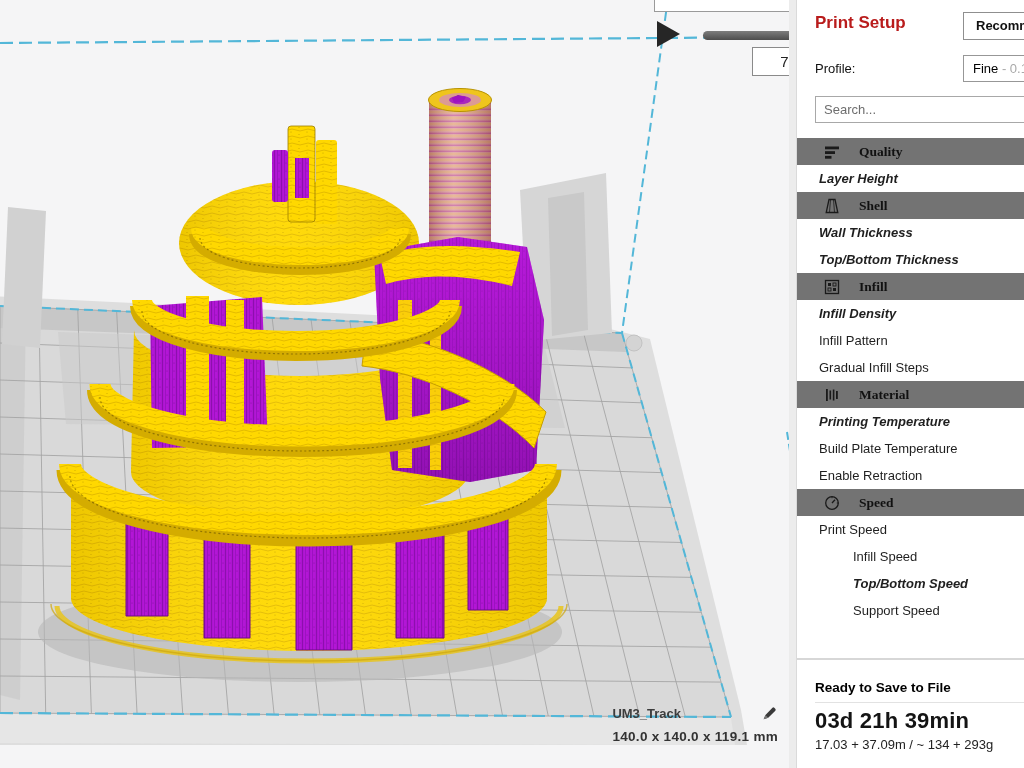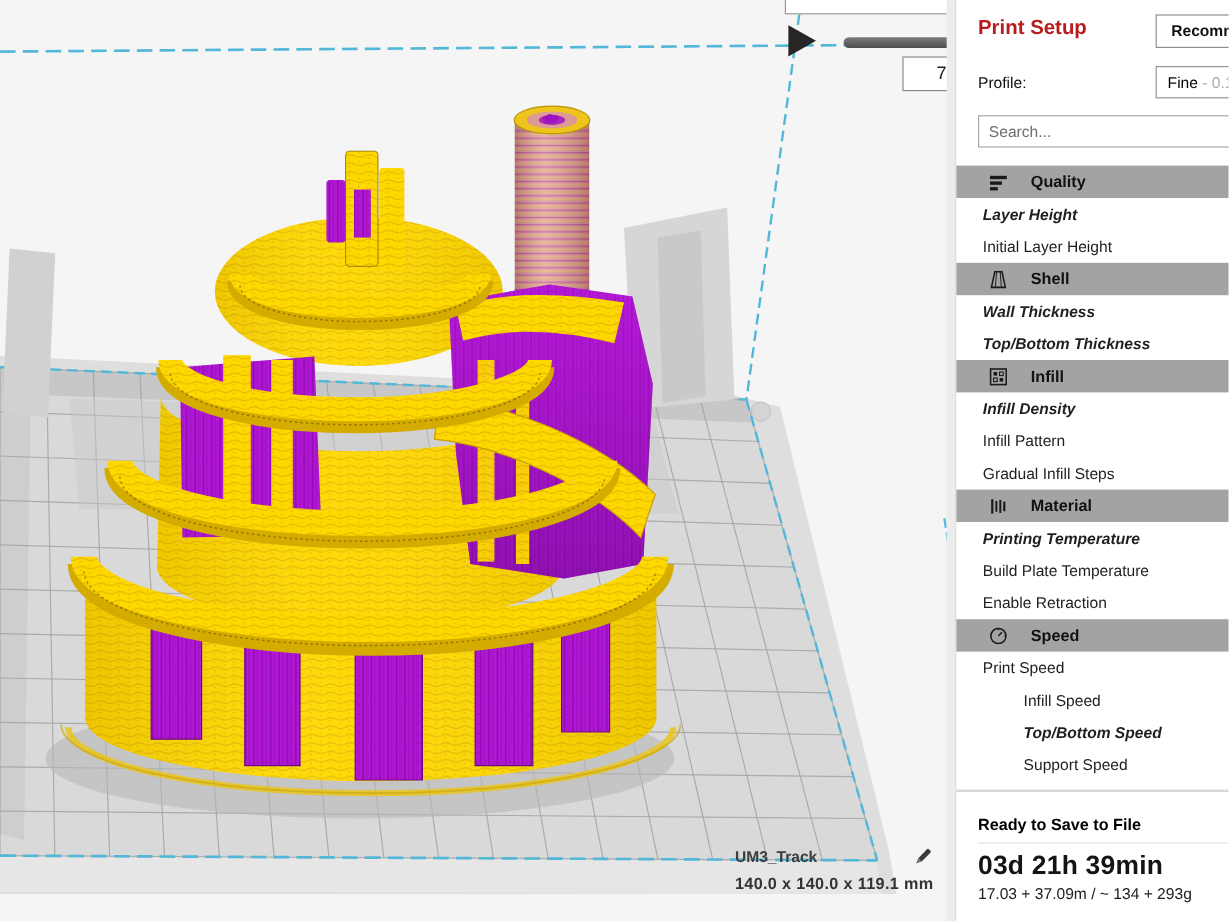--- a/index.html
+++ b/index.html
@@ -33,21 +33,21 @@
   .profile-label { position:absolute; left:18px; top:61px; font-size:13px; color:#111; }
   .profile-select { position:absolute; left:166px; top:55px; width:110px; height:27px; background:#fff; border:1px solid #979797;
                     font-size:13px; line-height:25px; padding-left:9px; color:#000; cursor:pointer; white-space:nowrap; }
   .profile-select .sfx { color:#a9a9a9; }
   .search-box { position:absolute; left:18px; top:96px; width:230px; height:27px; border:1px solid #a8a8a8; background:#fff;
                 font-size:13px; padding:0 8px; color:#222; font-family:"Liberation Sans",sans-serif; }
   .search-box::placeholder { color:#6e6e6e; }
 
   .settings-list { position:absolute; left:0; top:138px; width:227px; }
   .row { position:relative; height:27px; display:flex; align-items:center; cursor:pointer; }
-  .row.category { background:#a3a3a3; }
+  .row.category { background:#737373;font-family:Liberation Serif, serif; }
   .cat-icon { position:absolute; left:27px; width:16px; height:16px; color:#1a1a1a; }
   .cat-icon svg { width:16px; height:16px; display:block; }
   .cat-label { position:absolute; left:62px; font-size:13.5px; font-weight:bold; color:#111; }
   .set-label { position:absolute; left:22px; font-size:13px; color:#1f1f1f; white-space:nowrap; }
   .row.ind1 .set-label { left:56px; }
   .row.italic .set-label { font-style:italic;font-weight:bold; }
 
   .footer-sep { position:absolute; left:0; top:658px; width:227px; height:2px; background:#d7d7d7; }
   .status-text { position:absolute; left:18px; top:680px; font-size:13.5px; font-weight:bold; color:#000; }
   .footer-div { position:absolute; left:18px; top:702px; width:209px; height:1px; background:#e2e2e2; }
@@ -268,23 +268,20 @@
               <rect x="1" y="2.5" width="14" height="2.8" fill="#1a1a1a"></rect>
               <rect x="1" y="7.2" width="10" height="2.8" fill="#1a1a1a"></rect>
               <rect x="1" y="11.9" width="6.5" height="2.8" fill="#1a1a1a"></rect>
             </svg>
           </span>
           <span class="cat-label">Quality</span>
         </div>
         <div class="row setting italic ind0">
           <span class="set-label">Layer Height</span>
         </div>
-        <div class="row setting ind0">
-          <span class="set-label">Initial Layer Height</span>
-        </div>
         <div class="row category ind0">
           <span class="cat-icon">
             <svg viewBox="0 0 16 16">
               <path d="M5 1.5 H11 L13.8 14.5 H2.2 Z" fill="none" stroke="#1a1a1a" stroke-width="1.3"></path>
               <path d="M6.5 1.5 L5.5 14.5 M9.5 1.5 L10.5 14.5" stroke="#1a1a1a" stroke-width="0.8" fill="none"></path>
             </svg>
           </span>
           <span class="cat-label">Shell</span>
         </div>
         <div class="row setting italic ind0">

